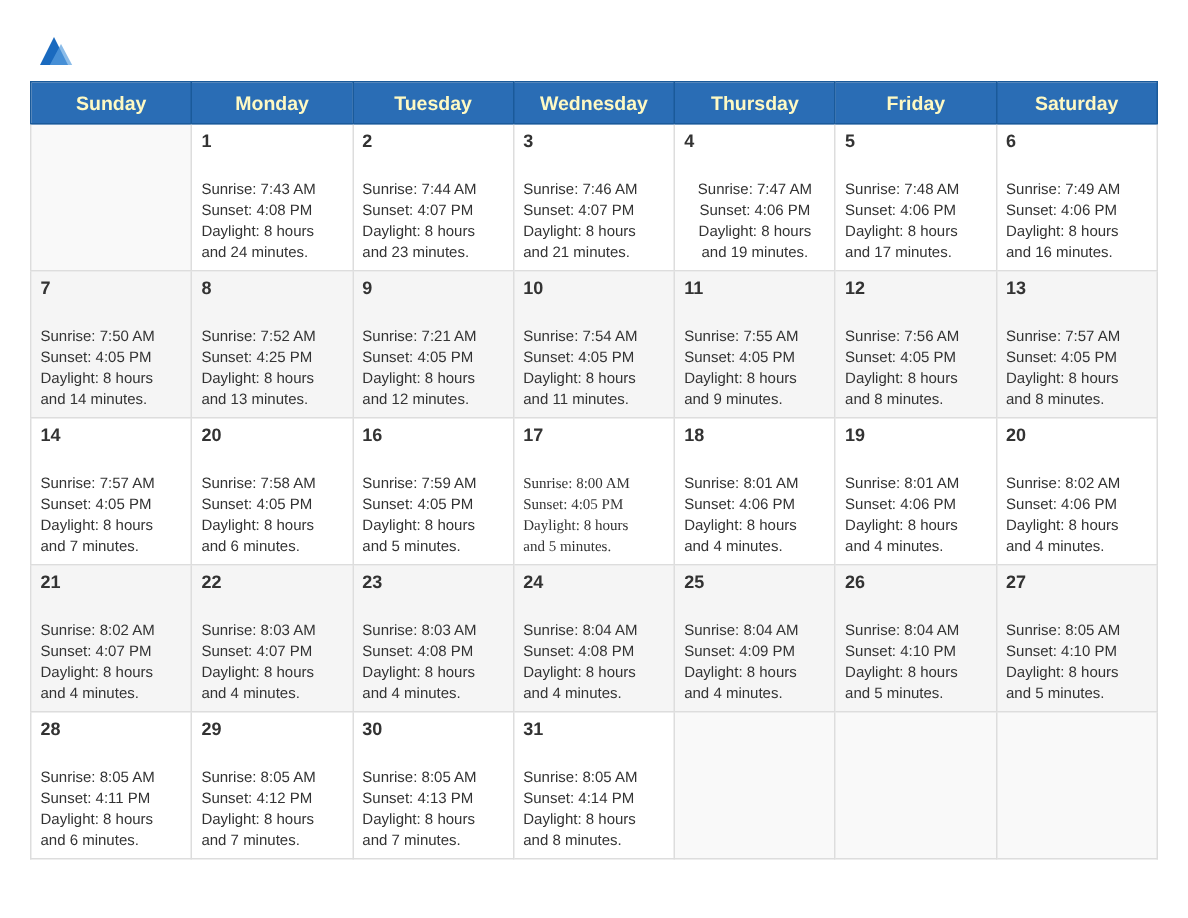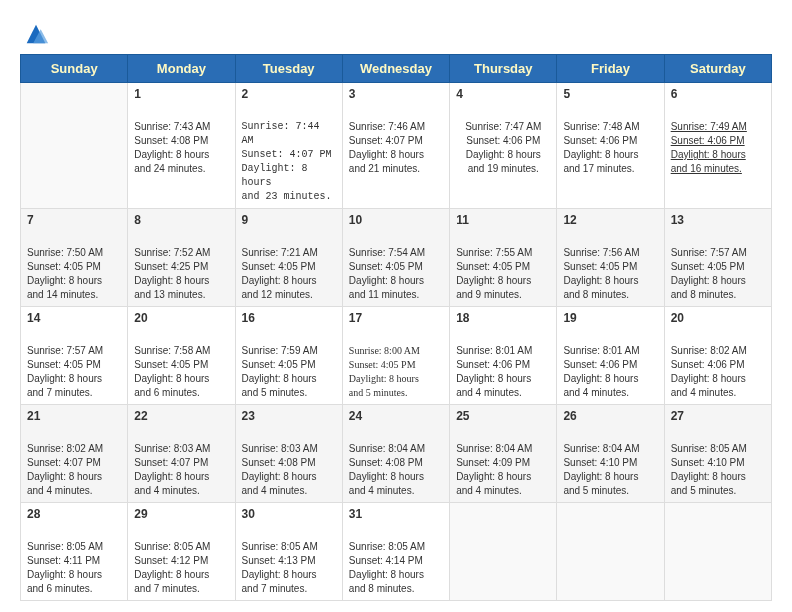--- a/index.html
+++ b/index.html
@@ -133,21 +133,21 @@
         <td class="empty"></td>
         <td>
           <span class="day-num">1</span>
           <div class="day-info" style="white-space: pre-line;">Sunrise: 7:43 AM
 Sunset: 4:08 PM
 Daylight: 8 hours
 and 24 minutes.</div>
         </td>
         <td>
           <span class="day-num">2</span>
-          <div class="day-info" style="white-space: pre-line; font-family: Liberation Mono, monospace;">Sunrise: 7:44 AM
+          <div class="day-info" style="white-space: pre-line;">Sunrise: 7:44 AM
 Sunset: 4:07 PM
 Daylight: 8 hours
 and 23 minutes.</div>
         </td>
         <td>
           <span class="day-num">3</span>
           <div class="day-info" style="white-space: pre-line;">Sunrise: 7:46 AM
 Sunset: 4:07 PM
 Daylight: 8 hours
 and 21 minutes.</div>
@@ -161,21 +161,21 @@
         </td>
         <td>
           <span class="day-num">5</span>
           <div class="day-info" style="white-space: pre-line;">Sunrise: 7:48 AM
 Sunset: 4:06 PM
 Daylight: 8 hours
 and 17 minutes.</div>
         </td>
         <td>
           <span class="day-num">6</span>
-          <div class="day-info" style="white-space: pre-line; text-decoration: underline;">Sunrise: 7:49 AM
+          <div class="day-info" style="white-space: pre-line;">Sunrise: 7:49 AM
 Sunset: 4:06 PM
 Daylight: 8 hours
 and 16 minutes.</div>
         </td>
       </tr>
       <tr class="row-alt">
         <td>
           <span class="day-num">7</span>
           <div class="day-info" style="white-space: pre-line;">Sunrise: 7:50 AM
 Sunset: 4:05 PM

